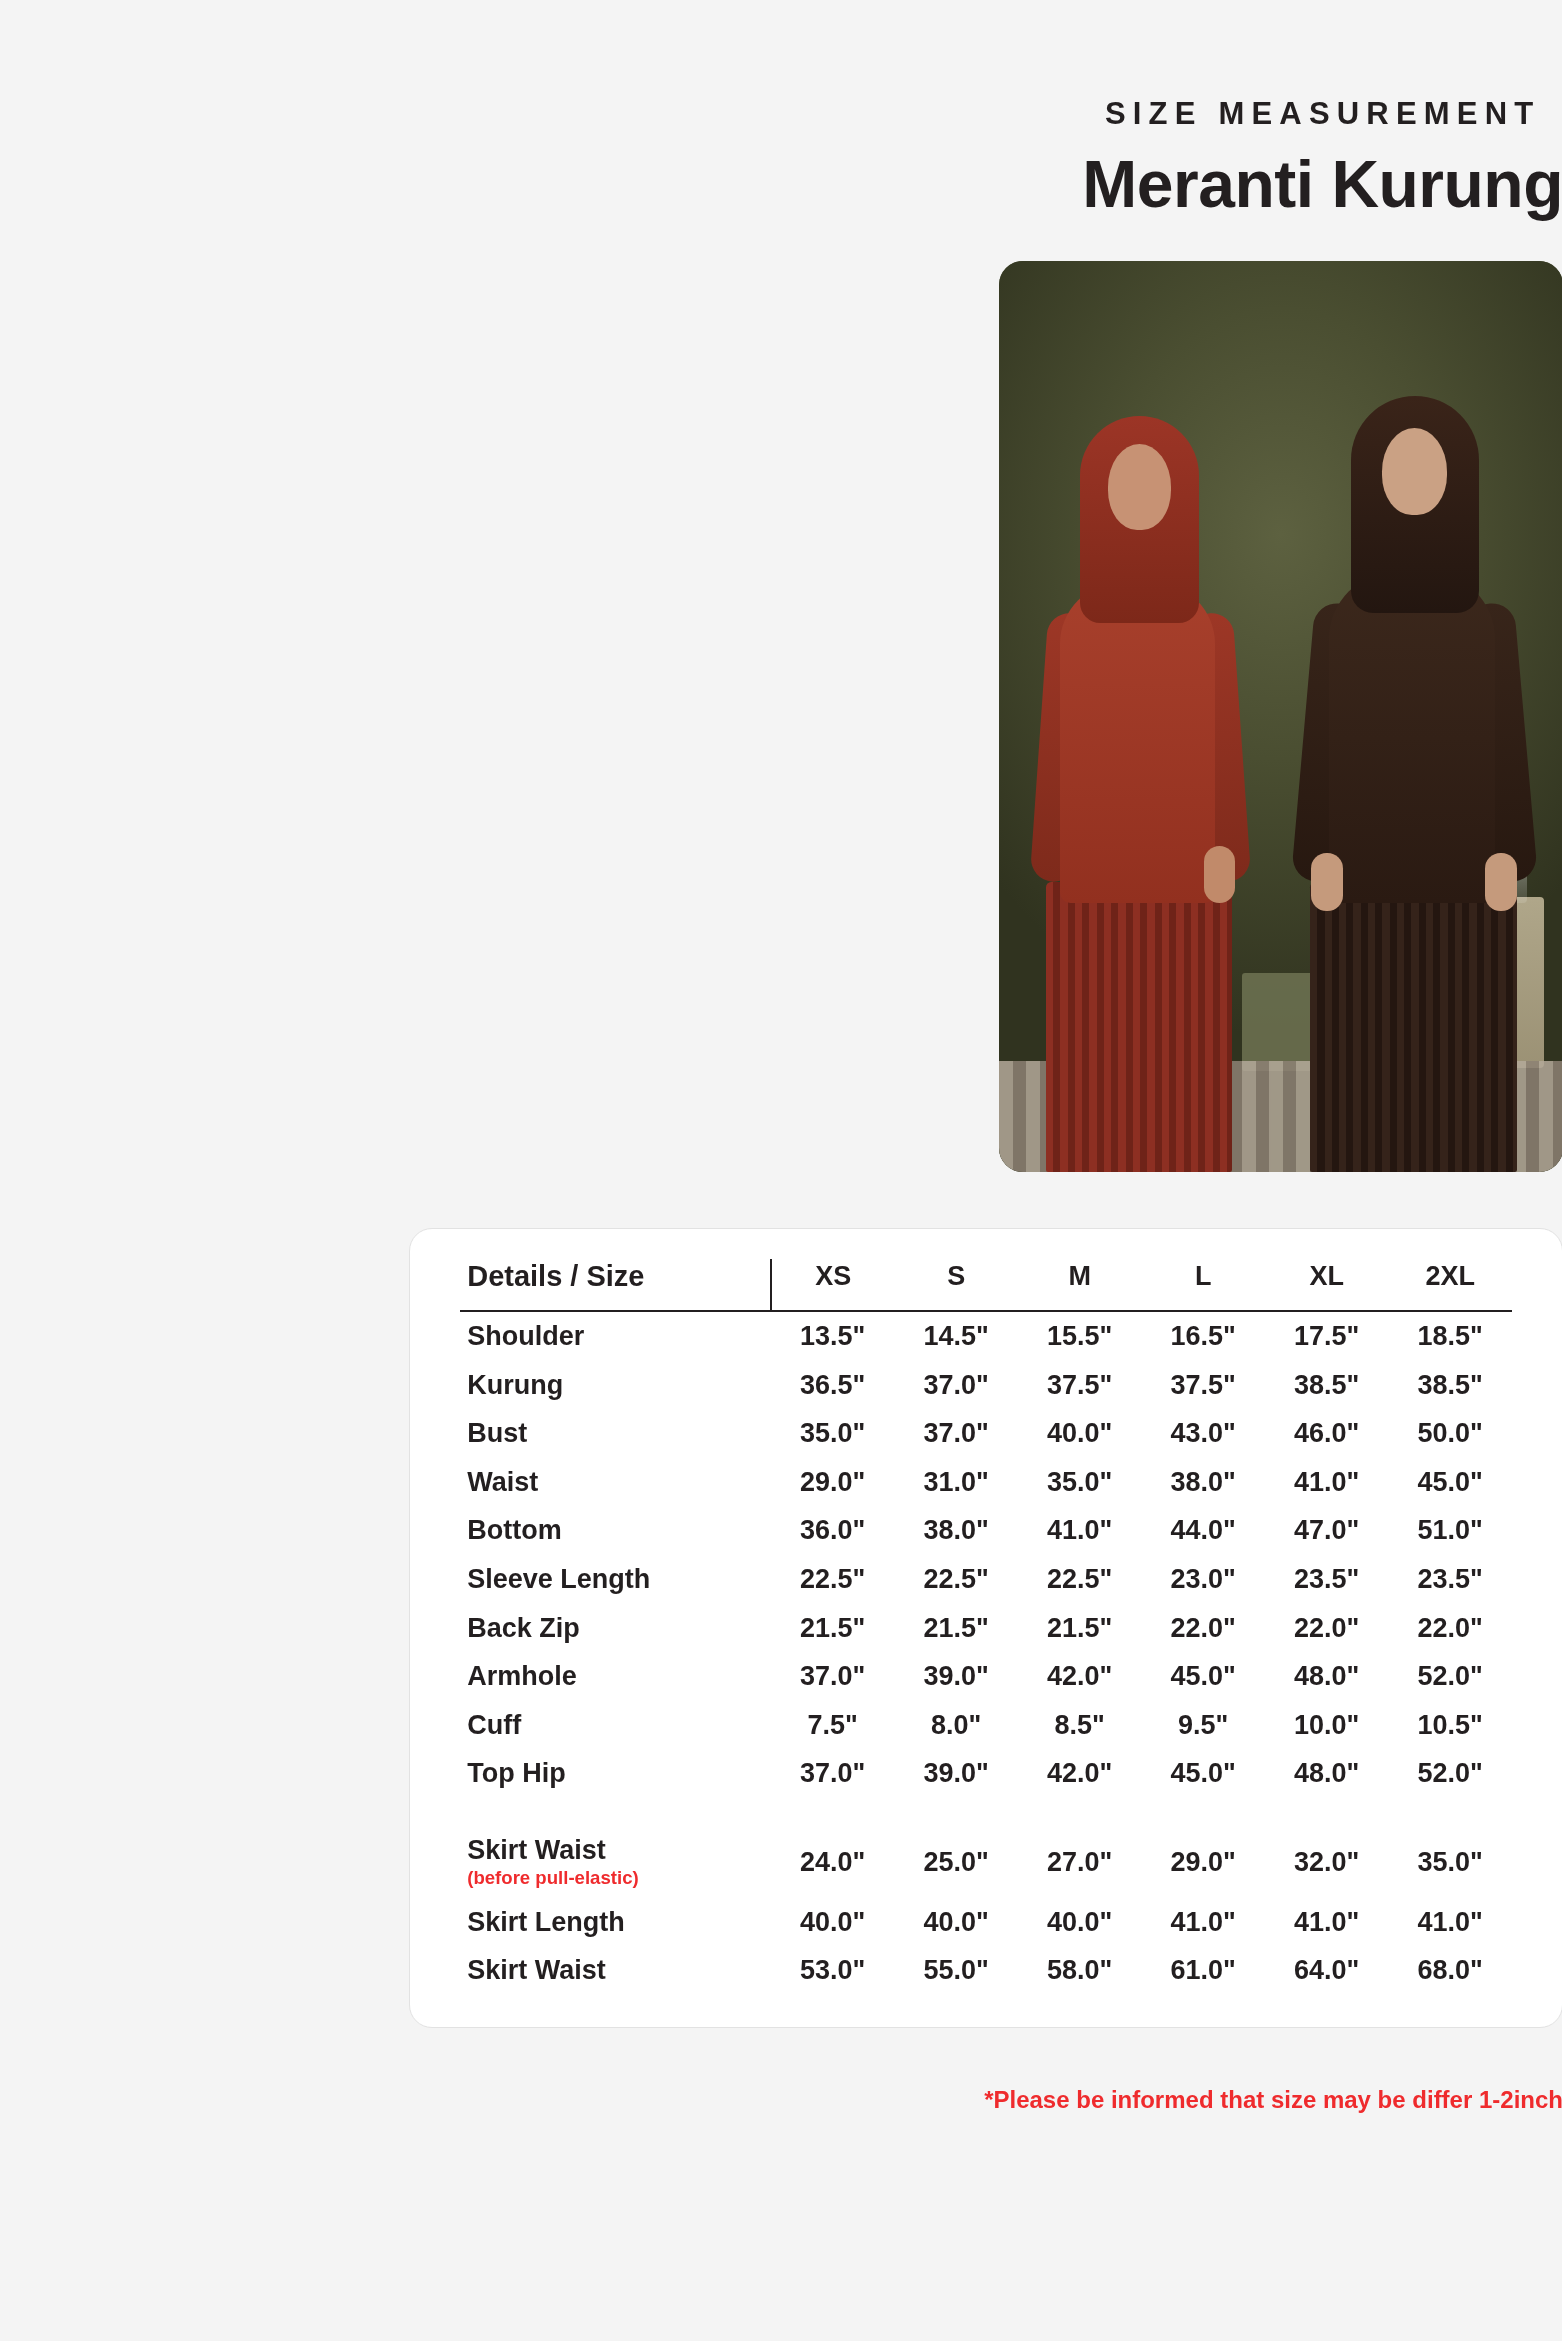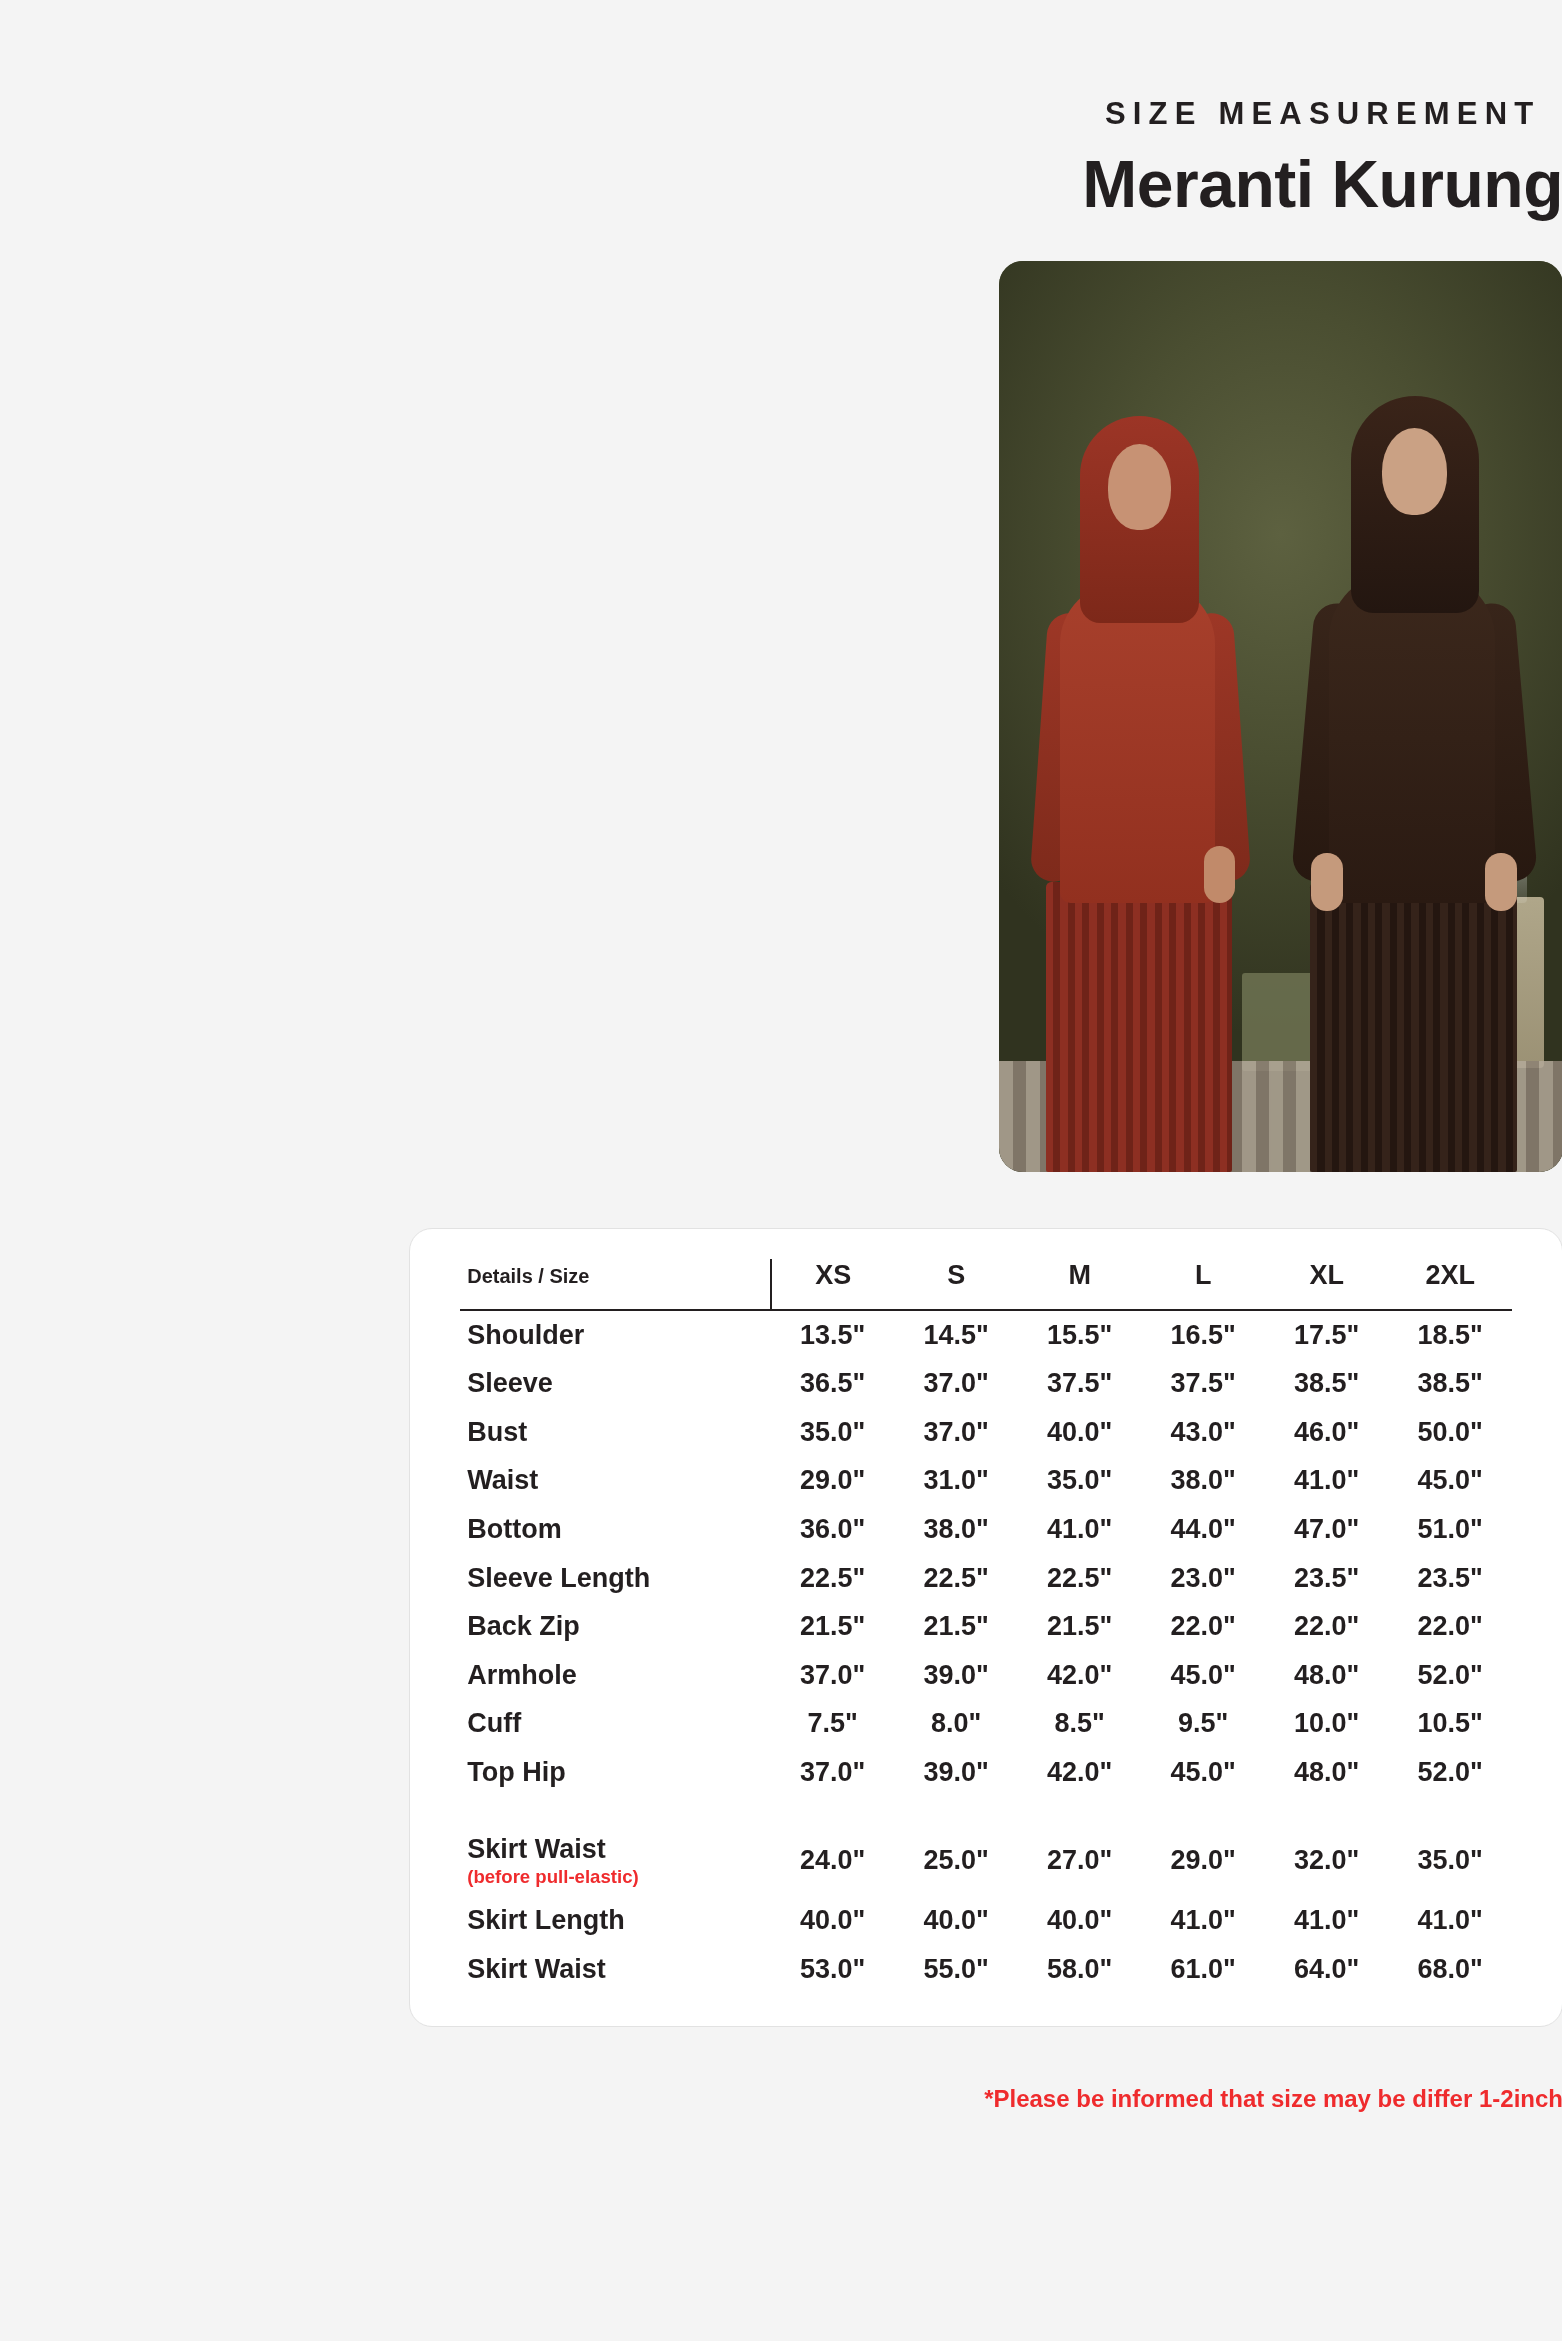--- a/index.html
+++ b/index.html
@@ -235,21 +235,21 @@
   }
   table.size-table col.c-label { width: 311px; }
   th.col-head, td.val {
     text-align: center;
     font-size: 27px;
     font-weight: bold;
     color: #231f20;
   }
   th.label-head {
     text-align: left;
-    font-size: 20px;
+    font-size: 29px;
     font-weight: bold;
     color: #231f20;
     padding-bottom: 17px;
     padding-left: 7.2px;
   }
   th.col-head {
     padding-bottom: 17.6px;
     margin-top: 33px;
   }
   thead tr th {
@@ -358,21 +358,21 @@
           <td class="row-label">Shoulder</td>
           <td class="val">13.5"</td>
           <td class="val">14.5"</td>
           <td class="val">15.5"</td>
           <td class="val">16.5"</td>
           <td class="val">17.5"</td>
           <td class="val">18.5"</td>
         </tr>
 
         <tr>
-          <td class="row-label">Sleeve</td>
+          <td class="row-label">Kurung</td>
           <td class="val">36.5"</td>
           <td class="val">37.0"</td>
           <td class="val">37.5"</td>
           <td class="val">37.5"</td>
           <td class="val">38.5"</td>
           <td class="val">38.5"</td>
         </tr>
 
         <tr>
           <td class="row-label">Bust</td>

